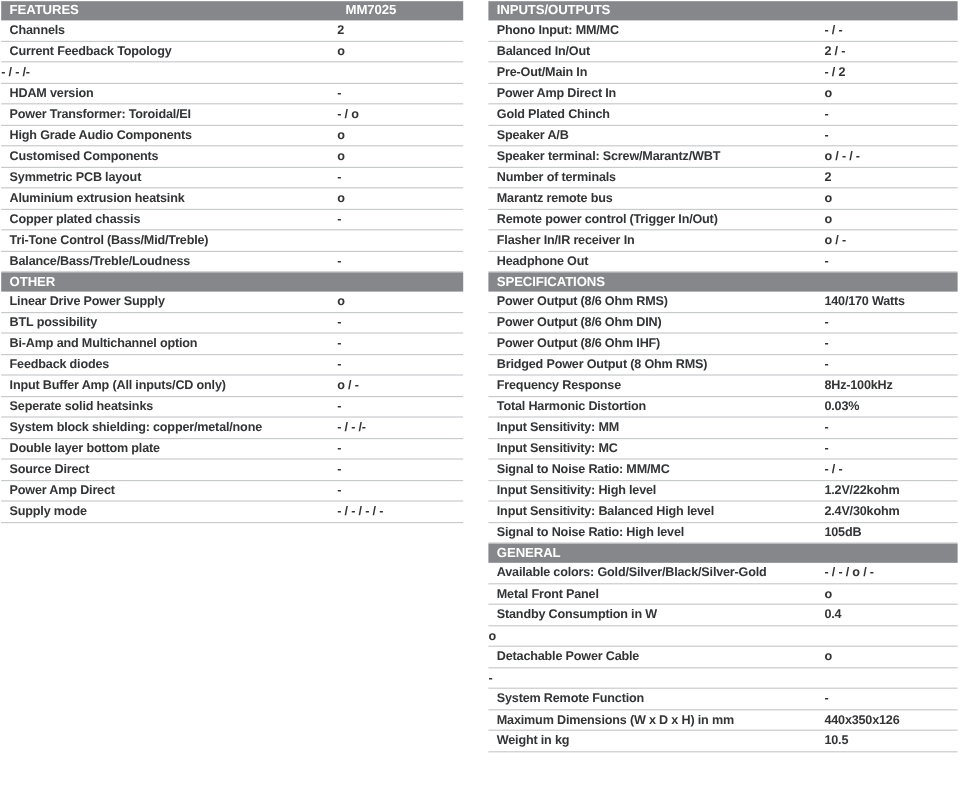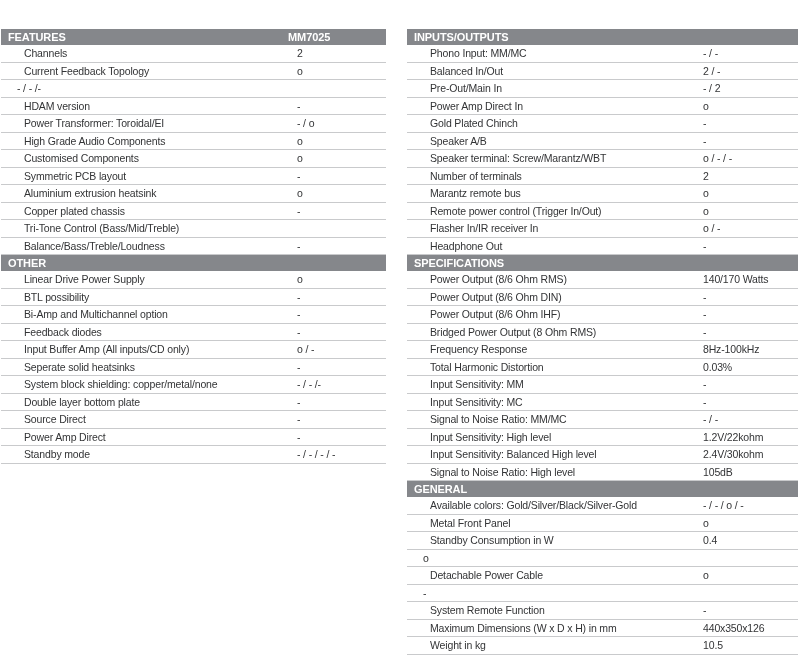--- a/index.html
+++ b/index.html
@@ -12,21 +12,20 @@
     height: 667px;
     font-family: "Liberation Sans", sans-serif;
     color: #333436;
     overflow: hidden;
   }
   .sheet {
     display: flex;
     gap: 21px;
     padding: 1px 2px 0 1px;
     align-items: flex-start;
-    margin-top: 28px;
   }
   .table-col {
     display: flex;
     flex-direction: column;
   }
   .table-col.left  { width: 385px; }
   .table-col.right { width: 391px; }
 
   .section-header {
     background: #85878b;
@@ -38,23 +37,24 @@
     display: flex;
     padding: 2px 0 2px 7px;
     align-items: center;
   }
   .sh-label { width: 280px; flex: none; }
   .sh-value { flex: 1; }
 
   .row {
     display: flex;
     border-bottom: 1px solid #c9cacc;
-    padding: 2px 0 2px 16px;
+    padding: 2px 0 2px 0;
     min-height: 12.5px;
     align-items: flex-end;
+    font-weight: bold;
   }
   .cell {
     font-size: 10.5px;
     line-height: 12.5px;
     letter-spacing: -0.15px;
   }
   .cell.label {
     width: 280px;
     flex: none;
     padding-left: 7px;
@@ -187,21 +187,21 @@
     <span class="cell label">Source Direct</span>
     <span class="cell value">-</span>
   </div>
 
   <div class="row">
     <span class="cell label">Power Amp Direct</span>
     <span class="cell value">-</span>
   </div>
 
   <div class="row">
-    <span class="cell label">Standby mode</span>
+    <span class="cell label">Supply mode</span>
     <span class="cell value">- / - / - / -</span>
   </div>
 </div>
   </section>
 </div>
   <div class="table-col right">
   <section class="section">
     <div class="section-header">
       <span class="sh-label">INPUTS/OUTPUTS</span>
       <span class="sh-value"></span>

